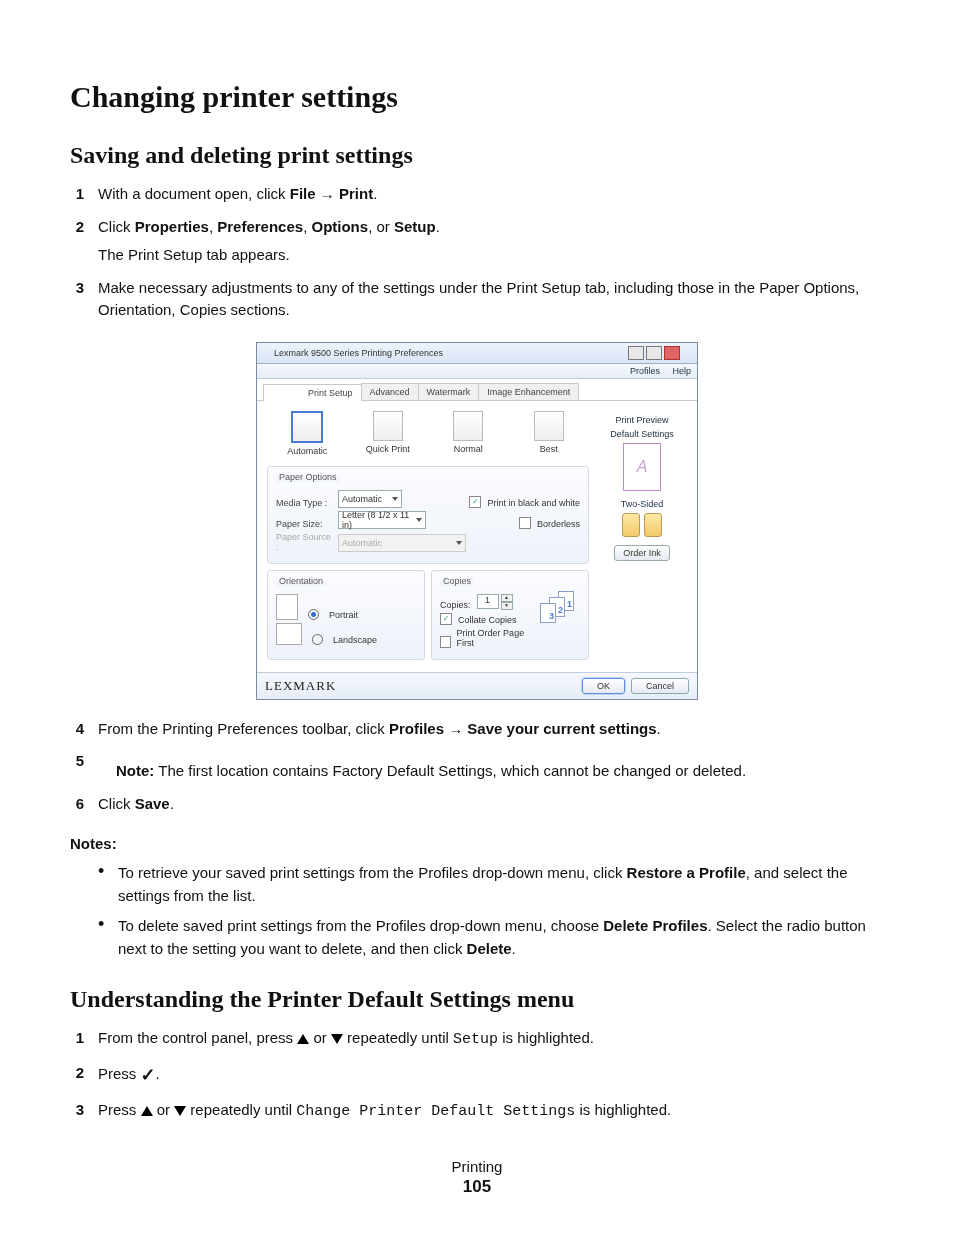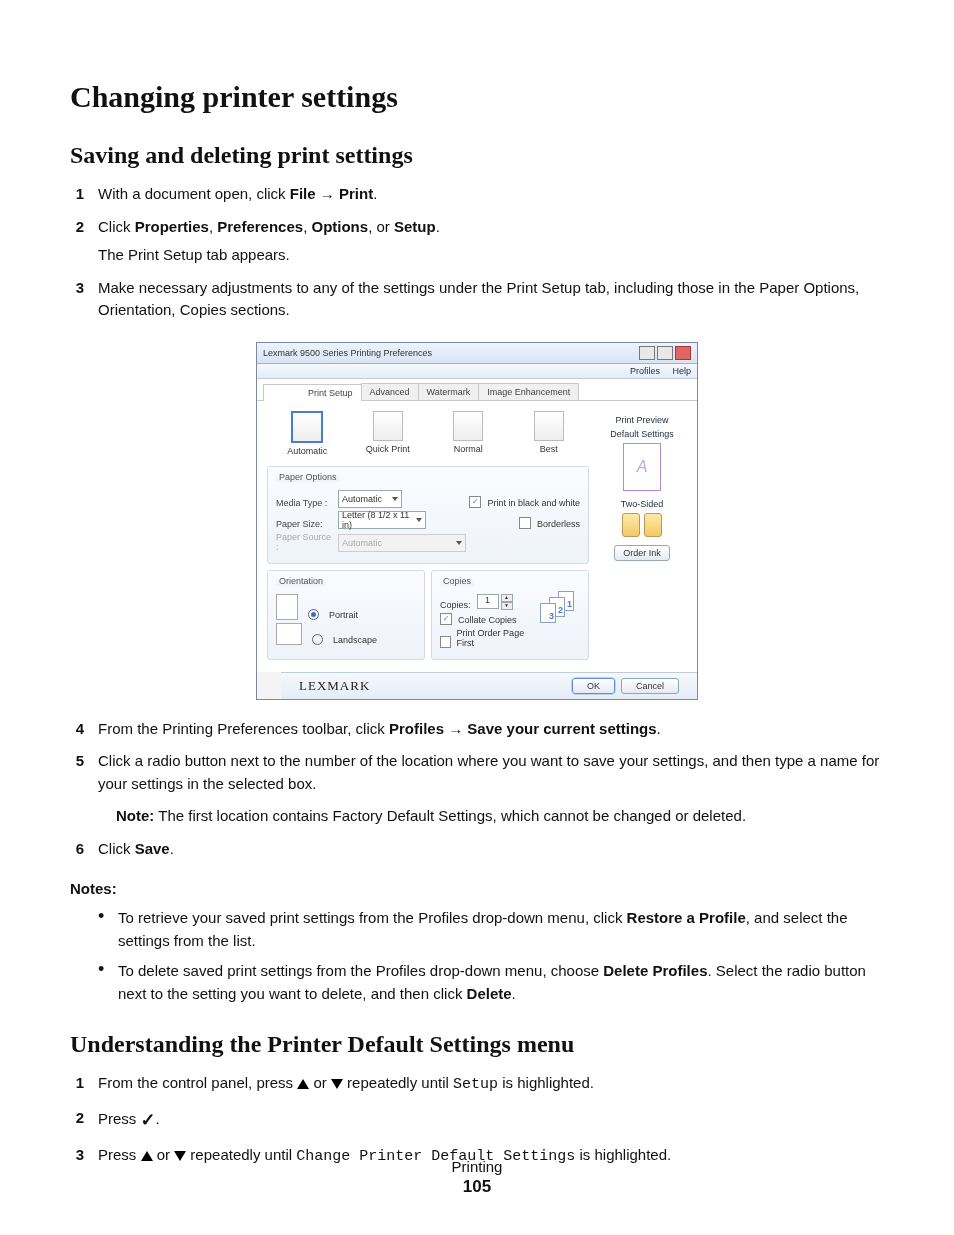--- a/index.html
+++ b/index.html
@@ -19,21 +19,21 @@
   .bullets .dot{min-width:10px;font-size:18px;line-height:1;}
   .mono{font-family:"Courier New",monospace;}
   .glyph-up,.glyph-down,.glyph-check{display:inline-block;vertical-align:middle;}
   .glyph-up{width:0;height:0;border-left:6px solid transparent;border-right:6px solid transparent;border-bottom:10px solid #000;}
   .glyph-down{width:0;height:0;border-left:6px solid transparent;border-right:6px solid transparent;border-top:10px solid #000;}
   .glyph-check{font-weight:700;font-size:18px;}
   .footer{position:absolute;left:0;right:0;bottom:38px;text-align:center;font-size:15px;}
   .footer .pg{font-weight:700;font-size:17px;margin-top:2px;}
   
   .dialog{width:440px;margin:10px auto 18px auto;border:1px solid #7a8aa0;font-size:9px;color:#333;background:#f4f4f4;}
-  .title-bar{background:linear-gradient(#eef3fb,#d9e4f5);border-bottom:1px solid #9fb0c8;padding:3px 6px;display:flex;align-items:center;}
+  .title-bar{background:linear-gradient(#eef3fb,#d9e4f5);border-bottom:1px solid #9fb0c8;padding:3px 17px;display:flex;align-items:center;}
   .title-bar .tt{flex:1;}
   .winbtns{display:flex;gap:2px;}
   .wb{width:14px;height:12px;border:1px solid #777;background:#e8e8e8;display:inline-block;}
   .wb.close{background:#e06666;border-color:#a33;}
   .toolbar{background:linear-gradient(#f5f8fd,#e6edf7);padding:2px 6px;text-align:right;color:#234;border-bottom:1px solid #c0ccdd;}
   .toolbar span{margin-left:10px;}
   .tabs{background:#fff;padding:4px 6px 0 6px;border-bottom:1px solid #c9c9c9;}
   .tabs span{display:inline-block;padding:3px 8px;border:1px solid #c9c9c9;border-bottom:none;background:#f0f0f0;margin-right:-1px;color:#444;}
   .tabs span.active{background:#fff;font-weight:400;position:relative;top:1px;padding-left:44px;}
   .dbody{background:#fff;padding:10px 10px 6px 10px;display:flex;gap:8px;}
@@ -61,21 +61,21 @@
   .spin .fld{width:20px;height:13px;border:1px solid #9aa;background:#fff;text-align:center;}
   .spin .ar{display:flex;flex-direction:column;}
   .spin .ar div{width:10px;height:6px;border:1px solid #9aa;background:#eee;font-size:5px;line-height:4px;text-align:center;}
   .collate-ic{width:40px;height:30px;position:relative;}
   .collate-ic .sheet{position:absolute;width:16px;height:20px;border:1px solid #8aa0c8;background:#fff;font-size:9px;color:#4a7bd4;font-weight:700;display:flex;align-items:flex-end;justify-content:flex-end;padding:1px;box-sizing:border-box;}
   .side-link{color:#234;margin:4px 0;}
   .side-prev{width:36px;height:46px;border:1px solid #b8c;background:#fff;margin:4px auto 8px auto;display:flex;align-items:center;justify-content:center;color:#c7a5d6;font-style:italic;font-size:16px;}
   .inkbtns{display:flex;justify-content:center;gap:4px;margin:4px 0;}
   .ink{width:16px;height:22px;border:1px solid #bb9a55;background:linear-gradient(#ffe9a6,#f4c968);border-radius:3px;}
   .side-btn{display:inline-block;border:1px solid #9aa;background:linear-gradient(#fff,#e4e9f2);padding:2px 8px;border-radius:3px;margin-top:4px;}
-  .dfooter{background:linear-gradient(#f5f8fd,#e6edf7);border-top:1px solid #c0ccdd;padding:5px 18px;display:flex;align-items:center;margin-left:24px;}
+  .dfooter{background:linear-gradient(#f5f8fd,#e6edf7);border-top:1px solid #c0ccdd;padding:5px 8px;display:flex;align-items:center;}
   .brand{font-family:Georgia,serif;font-variant:small-caps;letter-spacing:1px;font-size:13px;color:#222;flex:1;}
   .dbtn{border:1px solid #8aa;background:linear-gradient(#fff,#e4e9f2);padding:2px 14px;border-radius:3px;margin-left:6px;}
   .dbtn.ok{border-color:#5a8fe0;outline:1px solid #bcd3f5;}
 </style>
 </head>
 <body>
 
 <div class="page">
   <h1>Changing printer settings</h1>
   <h2>Saving and deleting print settings</h2>
@@ -236,21 +236,20 @@
   <div class="ol">
     <div class="item">
       <div class="num">4</div>
       <div class="body">
         <span>From the Printing Preferences toolbar, click </span><b>Profiles</b><span class="arrow"> → </span><b>Save your current settings</b><span>.</span>
       </div>
     </div>
     <div class="item">
       <div class="num">5</div>
       <div class="body">
-        <span>Click a radio button next to the number of the location where you want to save your settings, and then type a name for your settings in the selected box.</span>
         <div class="sub" style="margin-left:18px;margin-top:10px;">
           <span class="note-word">Note:</span><span> The first location contains Factory Default Settings, which cannot be changed or deleted.</span>
         </div>
       </div>
     </div>
     <div class="item">
       <div class="num">6</div>
       <div class="body">
         <span>Click </span><b>Save</b><span>.</span>
       </div>

